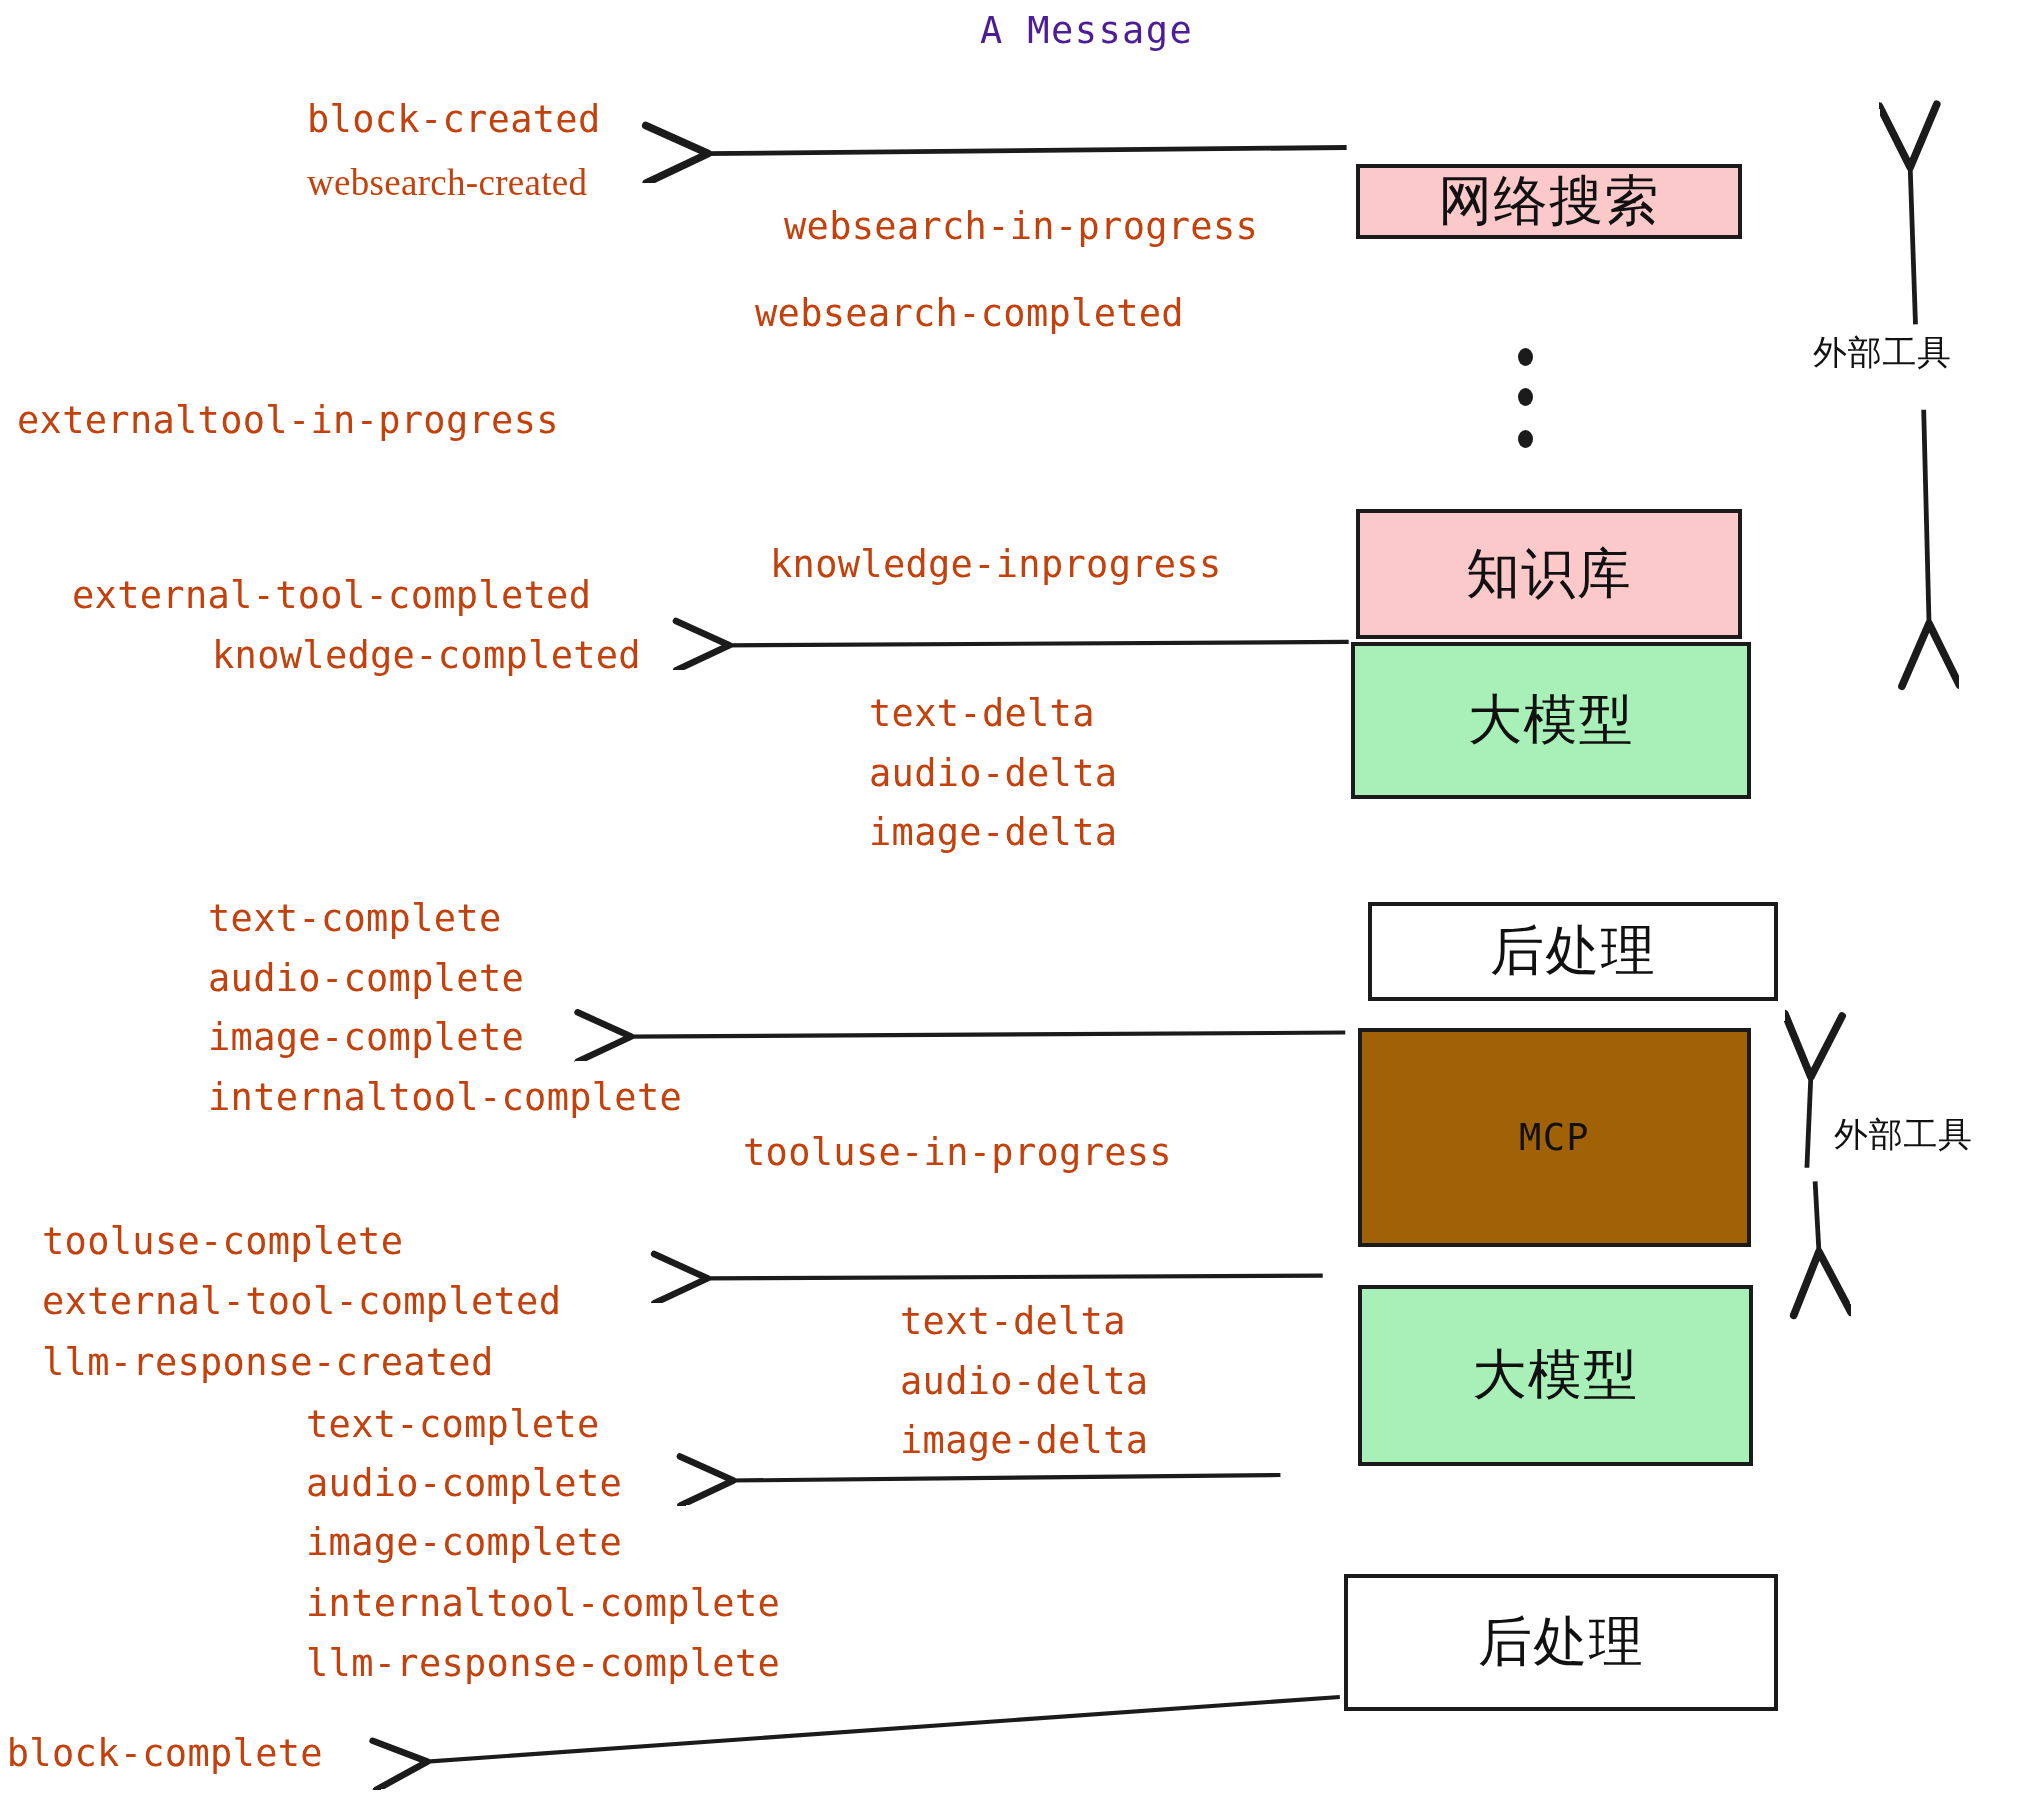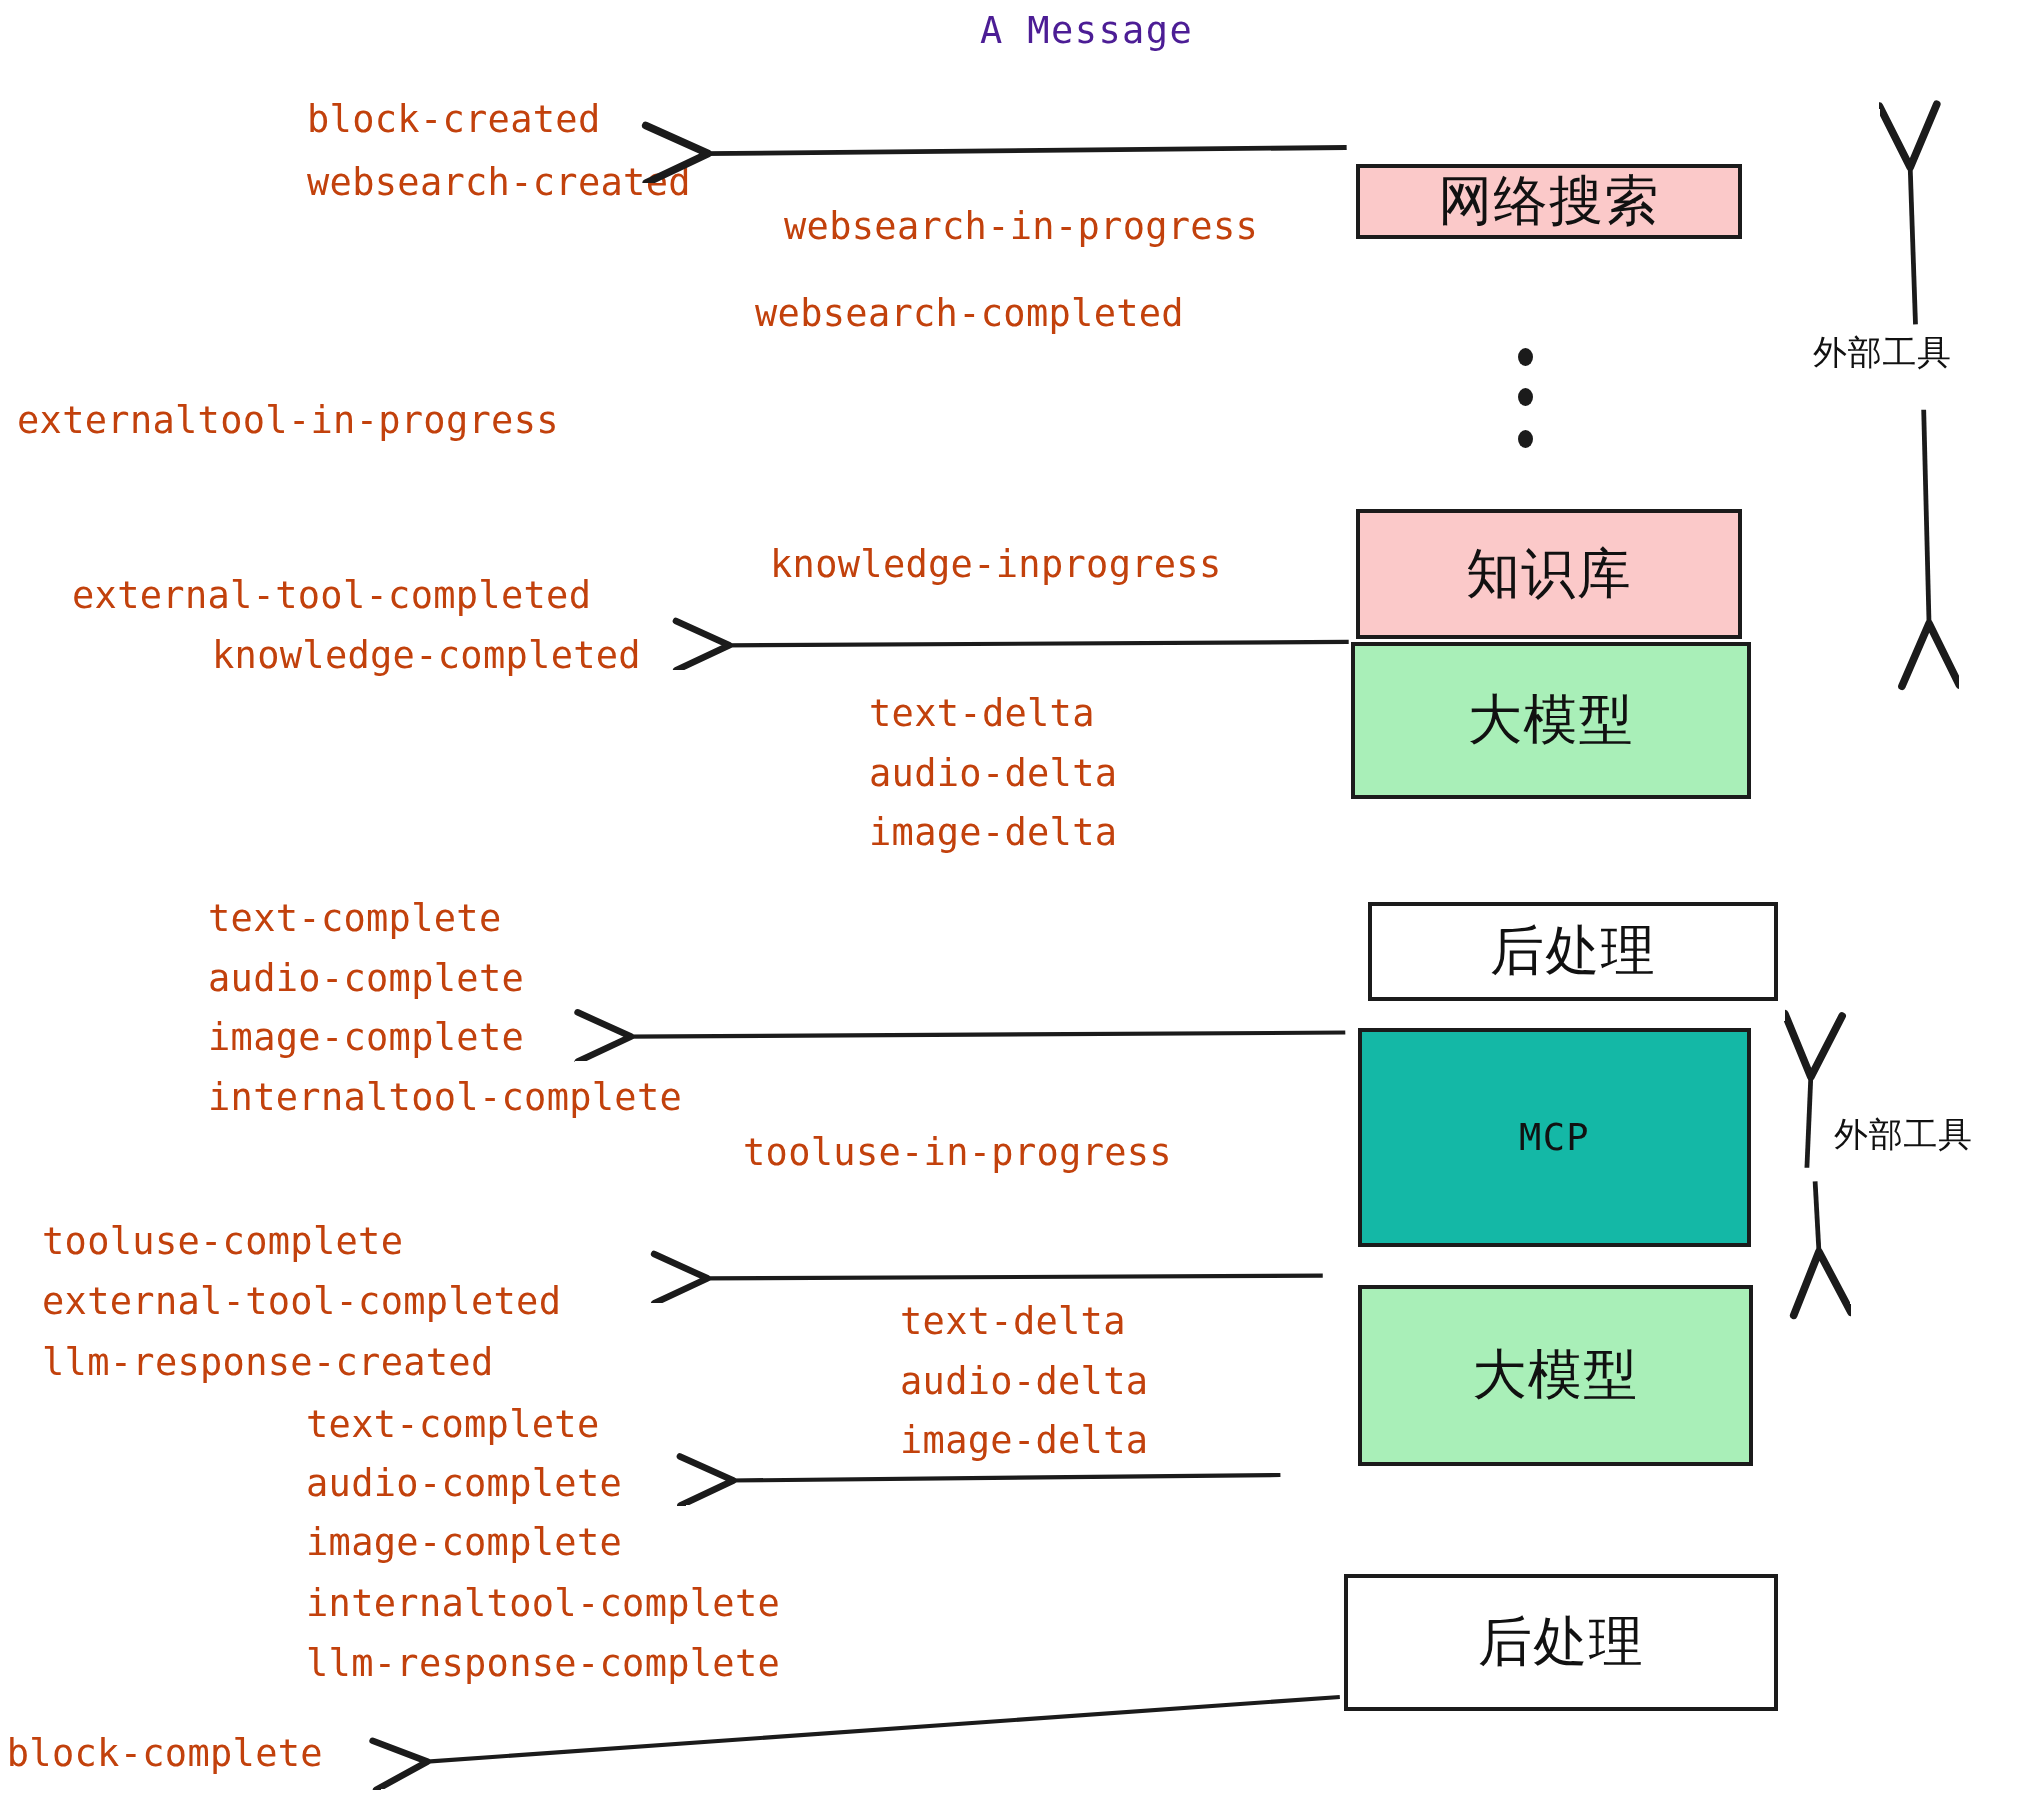--- a/index.html
+++ b/index.html
@@ -75,21 +75,21 @@
   }
 </style>
 </head>
 <body>
 
 <div id="canvas">
 
   <div class="title" style="left:980px; top:12.3px;">A Message</div>
 
   <div class="evt" style="left:307px;  top:101px;">block-created</div>
-  <div class="evt" style="left:307px;  top:164px;">websearch-created</div>
+  <div class="evt" style="left:307px;  top:164px;font-family:Liberation Serif, serif;">websearch-created</div>
   <div class="evt" style="left:755px; top:208px;margin-left:29px;">websearch-in-progress</div>
   <div class="evt" style="left:755px; top:295px;">websearch-completed</div>
   <div class="evt" style="left:17px;   top:402px;">externaltool-in-progress</div>
   <div class="evt" style="left:770px; top:546px;">knowledge-inprogress</div>
   <div class="evt" style="left:72px;  top:577px;">external-tool-completed</div>
   <div class="evt" style="left:180px;  top:637px;margin-left:32px;">knowledge-completed</div>
   <div class="evt" style="left:869px; top:695px;">text-delta</div>
   <div class="evt" style="left:869px; top:755px;">audio-delta</div>
   <div class="evt" style="left:869px; top:814px;">image-delta</div>
   <div class="evt" style="left:208px;  top:900px;">text-complete</div>
@@ -107,21 +107,21 @@
   <div class="evt" style="left:306px;  top:1465px;">audio-complete</div>
   <div class="evt" style="left:306px;  top:1524px;">image-complete</div>
   <div class="evt" style="left:306px;  top:1585px;">internaltool-complete</div>
   <div class="evt" style="left:306px;  top:1645px;">llm-response-complete</div>
   <div class="evt" style="left:6.8px;   top:1735px;">block-complete</div>
 
   <div class="node" style="left:1356px; top:164px;  width:386px; height:75px; background:#fbc9c9;">网络搜索</div>
   <div class="node" style="left:1356px; top:509px;  width:386px; height:130px; background:#fbc9c9;">知识库</div>
   <div class="node" style="left:1351px; top:642px;  width:400px; height:157px; background:#a9efb8;">大模型</div>
   <div class="node" style="left:1368px; top:902px; width:410px; height:99px; background:#ffffff;">后处理</div>
-  <div class="node mono" style="left:1358px; top:1028px; width:393px; height:219px; background:#14b8a6;">MCP</div>
+  <div class="node mono" style="left:1358px; top:1028px; width:393px; height:219px; background:#a16207;">MCP</div>
   <div class="node" style="left:1358px; top:1285px; width:395px; height:181px; background:#a9efb8;">大模型</div>
   <div class="node" style="left:1344px; top:1574px; width:434px; height:137px; background:#ffffff;">后处理</div>
 
   <div class="dot" style="left:1518px; top:348px;"></div>
   <div class="dot" style="left:1518px; top:388px;"></div>
   <div class="dot" style="left:1518px; top:430px;"></div>
 
   <div class="sidelabel" style="left:1813px; top:335px;">外部工具</div>
   <div class="sidelabel" style="left:1834px; top:1117px;">外部工具</div>
 

